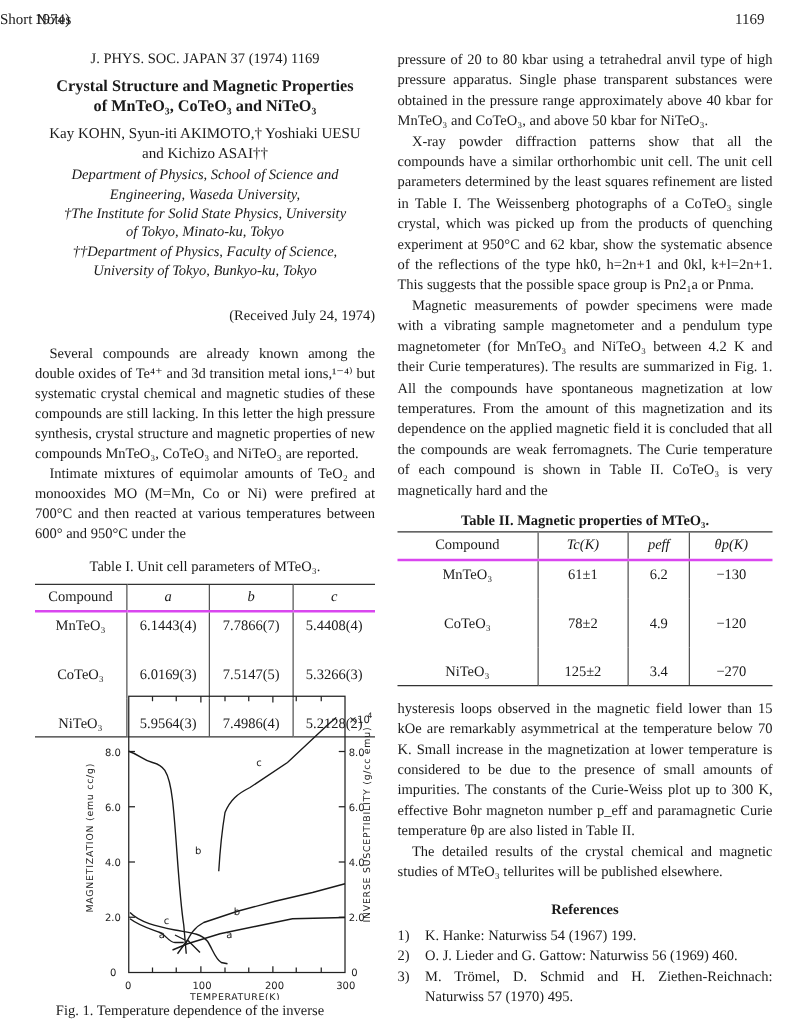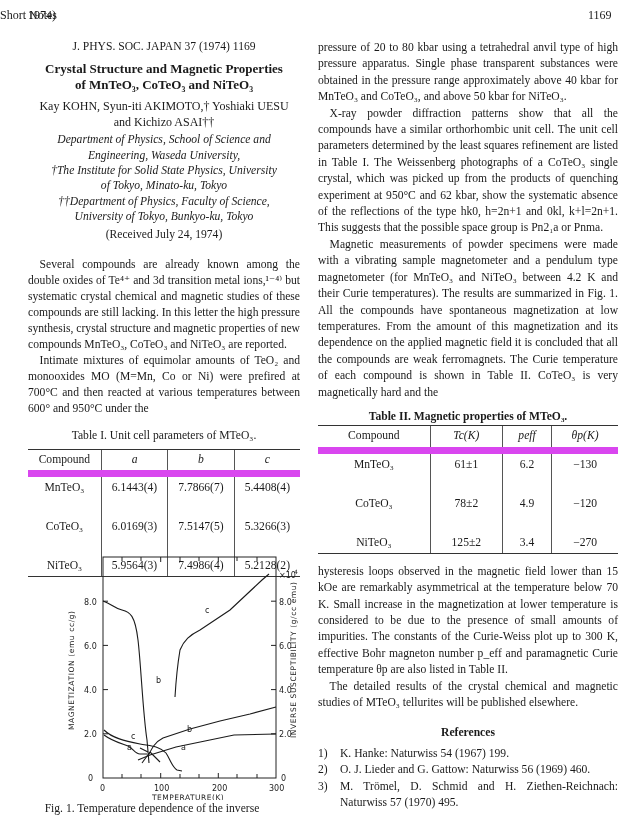--- a/index.html
+++ b/index.html
@@ -7,21 +7,21 @@
          font-family:"Liberation Serif","DejaVu Serif",serif; color:#1a1a1a; }
   .abs { position:absolute; }
   .hdr { top:8px; font-size:12px; }
   .col { position:absolute; font-size:11.6px; line-height:16.1px; }
   .center { text-align:center; }
   .just { text-align:justify; text-align-last:auto; }
   .para { text-indent:1em; margin:0; }
   .it { font-style:italic; }
   .bold { font-weight:bold; }
   table.tb { border-collapse:collapse; font-size:11.6px; width:100%; }
-  table.tb th { font-weight:normal; padding:2px 4px; border-bottom:7px solid #d946ef; }
+  table.tb th { font-weight:normal; padding:2px 4px; border-bottom:2px solid #d946ef; }
   table.tb td { padding:12px 4px; line-height:15px; text-align:center;margin-top:44px; }
   table.tb th + th, table.tb td + td { border-left:1px solid #555; }
   table.tb thead tr:first-child th { border-top:1.5px solid #333; }
   table.tb tbody tr:first-child td { padding-top:3px; }
   table.tb tbody tr:last-child td { padding-bottom:3px; border-bottom:1.5px solid #333; }
   .ref { display:flex; margin:0; }
   .ref .n { width:22px; flex:none; }
   svg text { font-family:"DejaVu Sans","Liberation Sans",sans-serif; }
 </style>
 </head>
@@ -42,21 +42,21 @@
     <div>and Kichizo ASAI††</div>
   </div>
   <div class="center it" style="margin-top:2px; line-height:15.4px;">
     <div>Department of Physics, School of Science and</div>
     <div>Engineering, Waseda University,</div>
     <div>†The Institute for Solid State Physics, University</div>
     <div>of Tokyo, Minato-ku, Tokyo</div>
     <div>††Department of Physics, Faculty of Science,</div>
     <div>University of Tokyo, Bunkyo-ku, Tokyo</div>
   </div>
-  <div class="center" style="margin-top:2px;">(Received July 24, 1974)</div>
+  <div class="center" style="margin-top:20px;text-align:right;">(Received July 24, 1974)</div>
 
   <p class="para just" style="margin-top:14px;">Several compounds are already known among the double oxides of Te⁴⁺ and 3d transition metal ions,¹⁻⁴⁾ but systematic crystal chemical and magnetic studies of these compounds are still lacking. In this letter the high pressure synthesis, crystal structure and magnetic properties of new compounds MnTeO₃, CoTeO₃ and NiTeO₃ are reported.</p>
   <p class="para just">Intimate mixtures of equimolar amounts of TeO₂ and monooxides MO (M=Mn, Co or Ni) were prefired at 700°C and then reacted at various temperatures between 600° and 950°C under the</p>
 
   <div class="center" style="margin-top:10px; margin-bottom:5px;">Table I.  Unit cell parameters of MTeO₃.</div>
   <table class="tb">
     <thead>
       <tr>
         <th>Compound</th>
         <th class="it">a</th>

